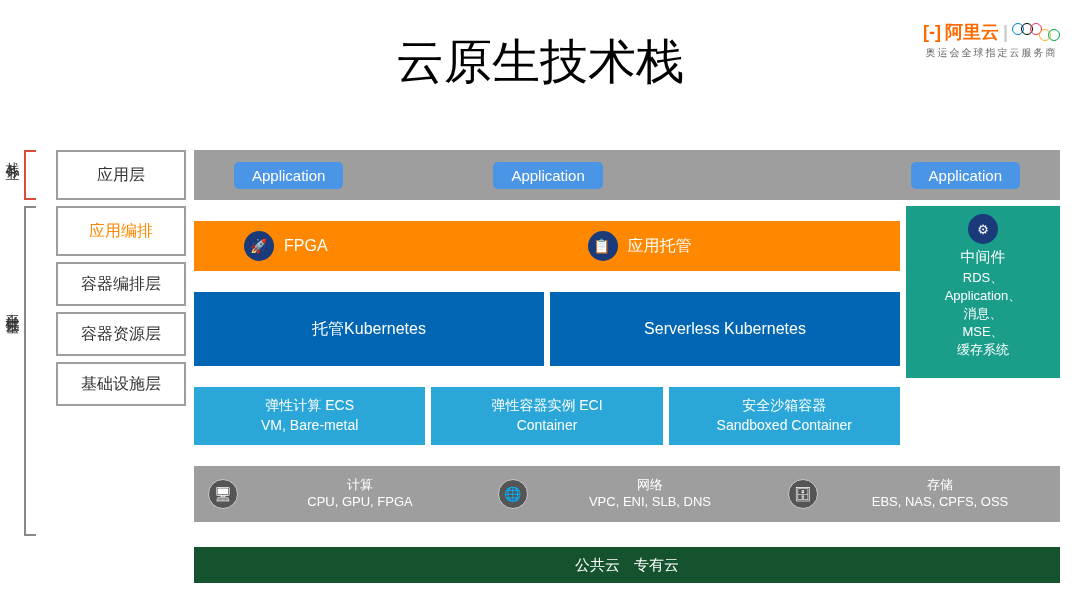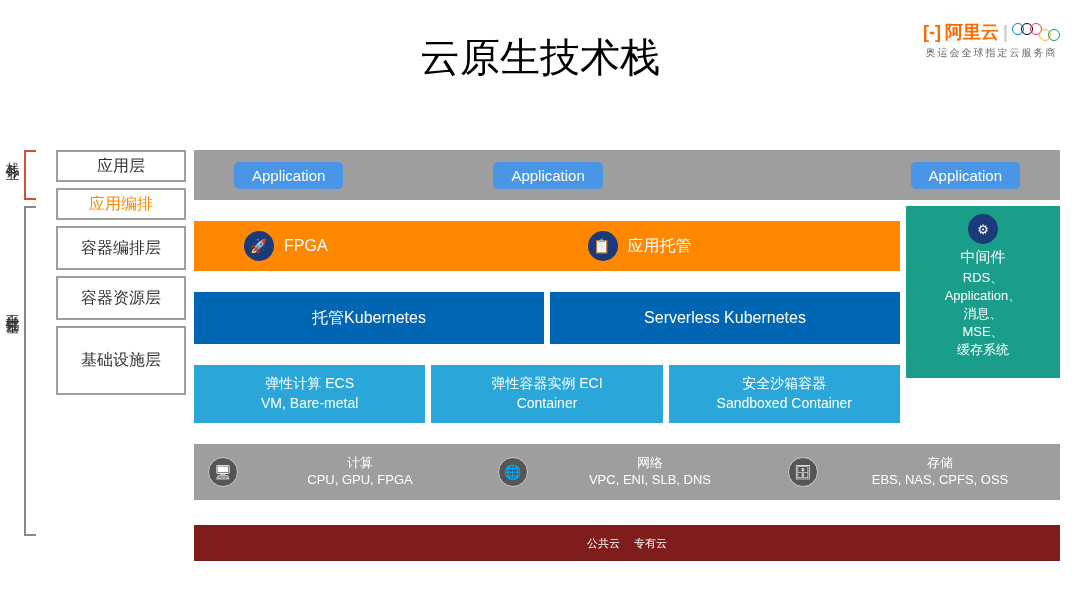--- a/index.html
+++ b/index.html
@@ -6,21 +6,21 @@
     body {
       width: 1080px;
       height: 607px;
       background: #fff;
       font-family: "Microsoft YaHei", "PingFang SC", sans-serif;
       position: relative;
       overflow: hidden;
     }
     .title {
       text-align: center;
-      font-size: 40px;
+      font-size: 48px;
       font-weight: 500;
       color: #000;
       margin-top: 30px;
     }
     .logo-area {
       position: absolute;
       top: 20px;
       right: 20px;
       text-align: center;
     }
@@ -79,35 +79,35 @@
       left: -20px;
       letter-spacing: -2px;
     }
     .rows {
       flex: 0 0 130px;
       display: flex;
       flex-direction: column;
       gap: 6px;
     }
     .row-label {
-      height: 32px;
+      height: 50px;
       border: 2px solid #9e9e9e;
       display: flex;
       align-items: center;
       justify-content: center;
       font-size: 16px;
       color: #333;
       background: #fff;
     }
     .row-label.orange {
       color: #ff8800;
       font-weight: 500;
     }
     .row-label.tall { height: 44px; font-family: Liberation Serif, serif; }
-    .row-label.infra { height: 69px; }
+    .row-label.infra { height: 44px; }
     .main {
       flex: 1;
       display: flex;
       flex-direction: column;
       gap: 21px;
       position: relative;
     }
     .row {
       display: flex;
       gap: 6px;
@@ -148,21 +148,21 @@
       width: 30px;
       height: 30px;
       border-radius: 50%;
       background: #1a3a7a;
       display: flex;
       align-items: center;
       justify-content: center;
       color: #fff;
       font-size: 14px;
     }
-    .k8s-row { height: 52px; margin-right: 160px; }
+    .k8s-row { height: 74px; margin-right: 160px; }
     .k8s-box {
       flex: 1;
       background: #0066b3;
       color: #fff;
       display: flex;
       align-items: center;
       justify-content: center;
       font-size: 16px;
     }
     .res-row { height: 58px; margin-right: 160px; }
@@ -223,27 +223,27 @@
     .infra-text {
       display: flex;
       flex-direction: column;
       font-size: 13px;
       line-height: 1.3;
       text-align: center;
       flex: 1;
       align-items: center;
     }
     .bottom-row {
-      background: #7f1d1d;
+      background: #14532d;
       height: 36px;
       display: flex;
       align-items: center;
       justify-content: center;
       color: #fff;
-      font-size: 11px;
+      font-size: 15px;
       gap: 14px;
       margin-top: 4px;
     }
   </style>
 </head>
 <body>
 
 <h1 class="title">云原生技术栈</h1>
 
 <div class="logo-area">

